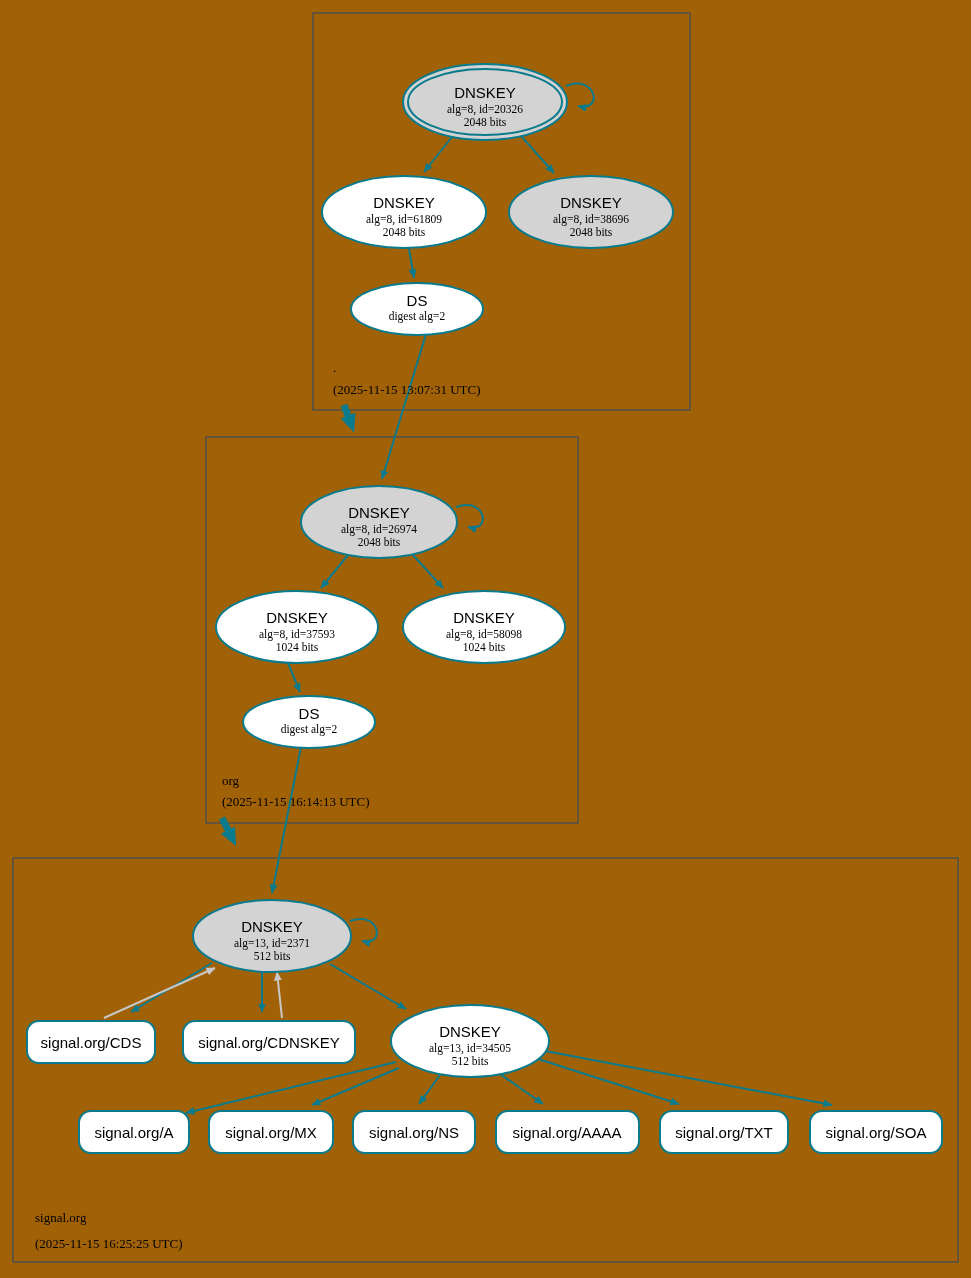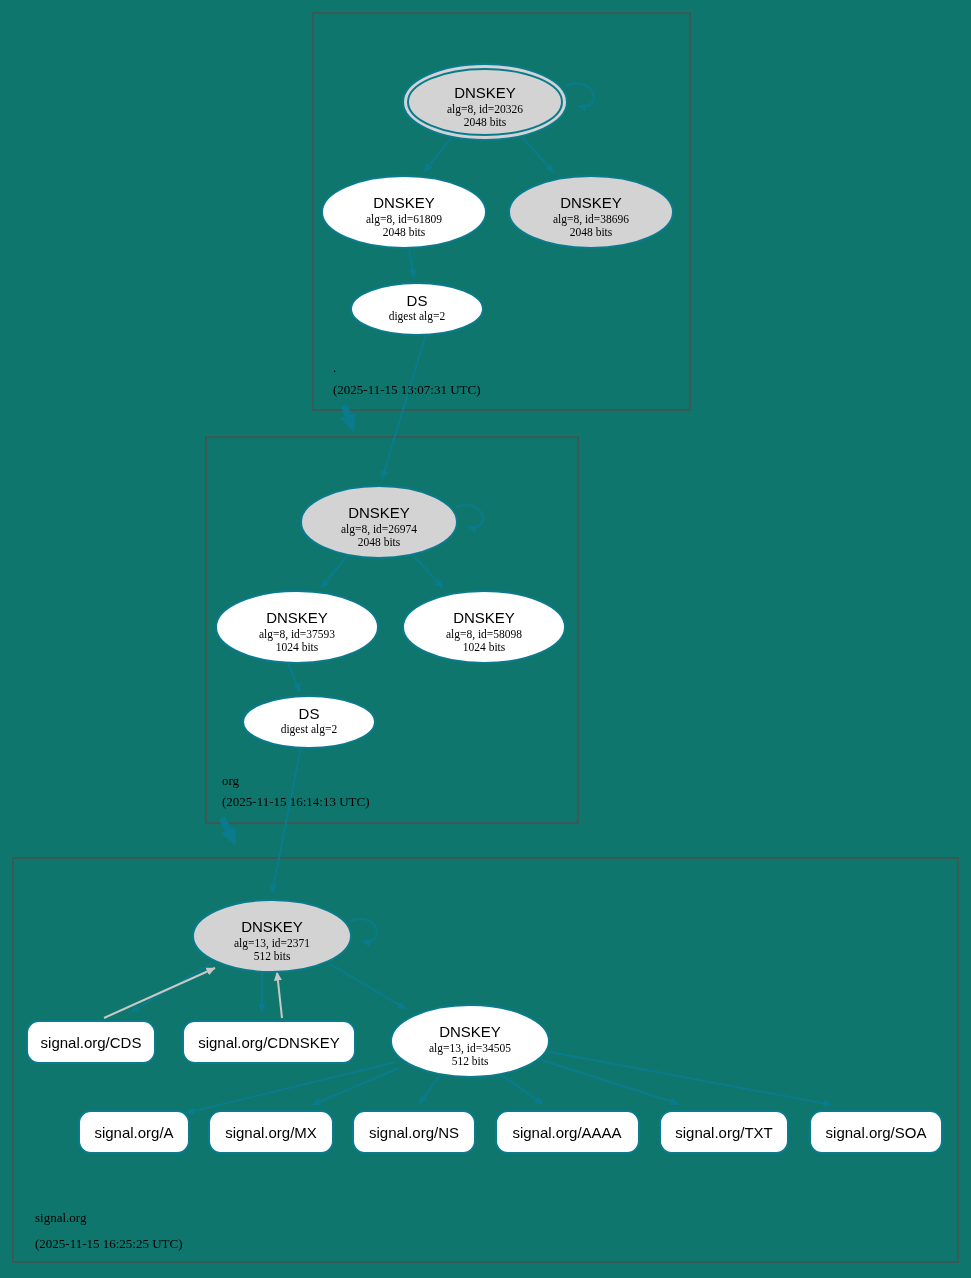--- a/index.html
+++ b/index.html
@@ -4,21 +4,21 @@
 <style>
   html, body {
     margin: 0;
     padding: 0;
     background: #ffffff;
   }
   #canvas {
     position: relative;
     width: 971px;
     height: 1278px;
-    background: #0f766e;
+    background: #a16207;
     overflow: hidden;
   }
   svg.graph {
     position: absolute;
     top: 0; left: 0;
     width: 971px;
     height: 1278px;
   }
   .node-title {
     font-family: "Liberation Sans", sans-serif;

